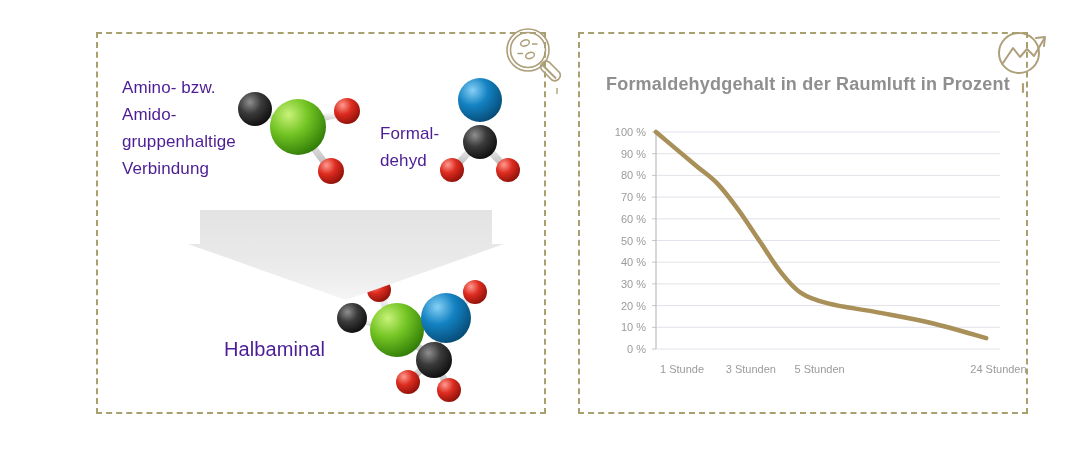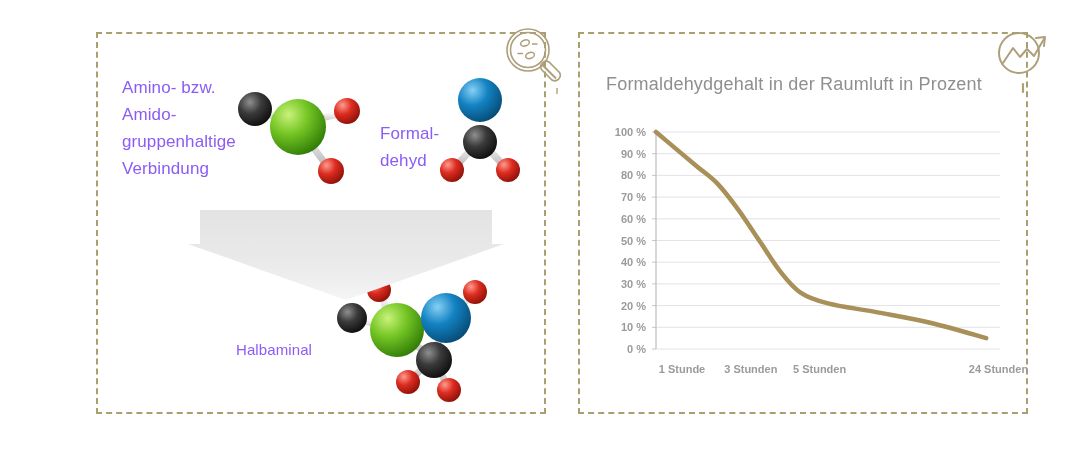--- a/index.html
+++ b/index.html
@@ -34,27 +34,27 @@
   }
   #badge-magnifier { left: 498px; top: 22px; }
   #badge-trend     { left: 986px; top: 22px; }
   .badge-icon svg { display: block; width: 100%; height: 100%; overflow: visible; }
 
   
   .left-text {
     position: absolute;
     font-size: 17px;
     line-height: 27px;
-    color: #8b5cf6;
+    color: #4c1d95;
     white-space: pre-line;
     letter-spacing: .1px;
   }
   #label-amino { left: 122px; top: 74px; width: 150px; }
   #label-formaldehyd { left: 380px; top: 95px; width: 110px; margin-top: 25px; }
-  #label-halbaminal { left: 236px; top: 336px; width: 200px; font-size: 15px; }
+  #label-halbaminal { left: 224px; top: 336px; width: 200px; font-size: 20px; }
 
   .mol {
     position: absolute;
   }
   .mol svg { display:block; overflow: visible; }
 
   #mol-amino      { left: 228px; top: 82px;  width: 140px; height: 110px; }
   #mol-formal     { left: 434px; top: 72px;  width: 92px;  height: 115px; }
   #mol-halbaminal { left: 322px; top: 268px; width: 190px; height: 145px; }
 
@@ -62,28 +62,28 @@
   #arrow-down svg { display:block; width:100%; height:100%; }
 
   
   #chart-title {
     position: absolute;
     left: 606px;
     top: 74px;
     font-size: 18px;
     color: #8f8f8f;
     letter-spacing: .2px;
+    font-weight: bold;
   }
   #chart-area {
     position: absolute;
     left: 596px;
     top: 120px;
     width: 412px;
     height: 260px;
-    font-weight: bold;
   }
   #chart-svg { display: block; width: 412px; height: 260px; overflow: visible; }
 
   .ytick-label, .xtick-label {
     font-family: "Liberation Sans", sans-serif;
     fill: #9b9b9b;
   }
   .ytick-label { font-size: 11px; text-anchor: end; }
   .xtick-label { font-size: 11px; text-anchor: middle; }
 </style>

